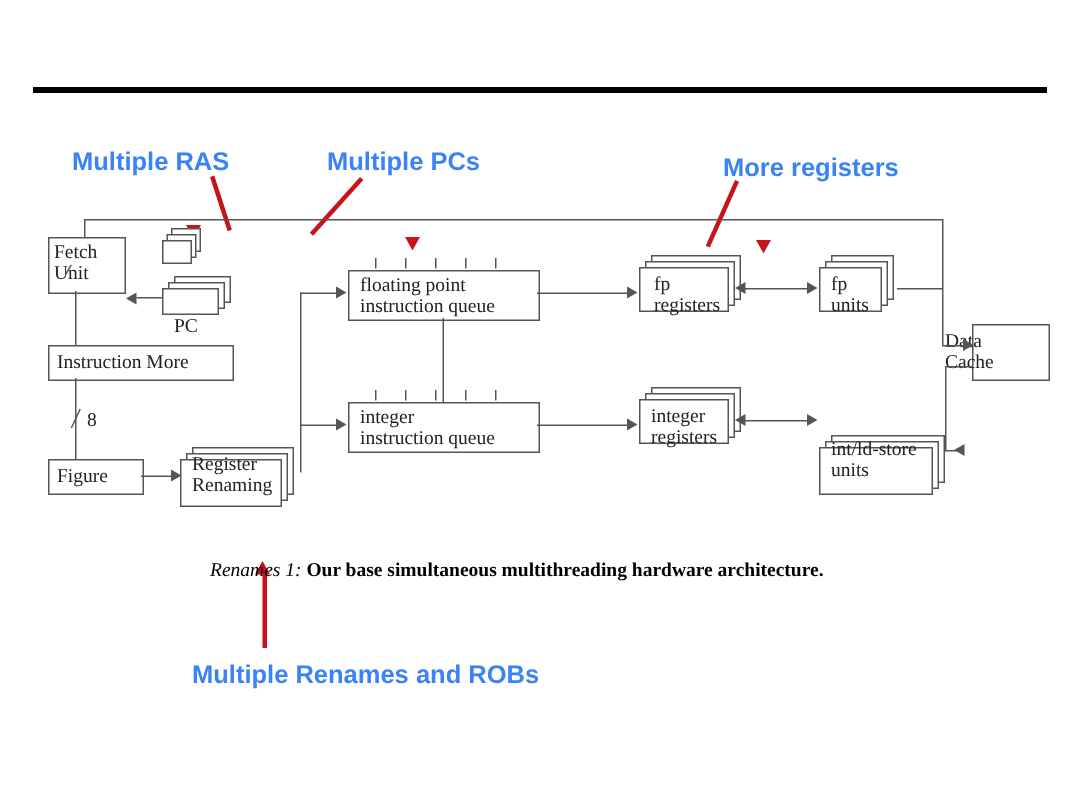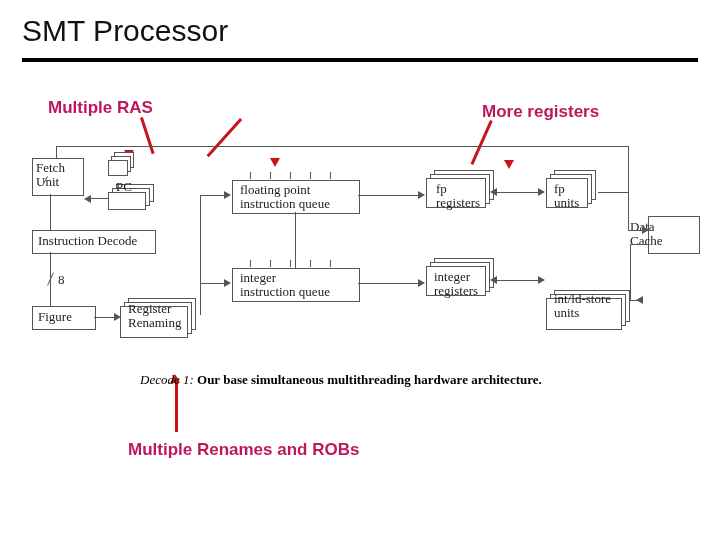--- a/index.html
+++ b/index.html
@@ -1,19 +1,19 @@
 <!DOCTYPE html>
 <html><head>
 <meta charset="utf-8">
 <style>
   html,body{margin:0;padding:0;background:#fff;font-family:Arial,Helvetica,sans-serif}
   .stage{position:relative;width:720px;height:540px}
   .title{position:absolute;left:22px;top:14px;font-size:30px;color:#111}
   .rule{position:absolute;left:22px;top:58px;width:676px;height:4px;background:#000}
-  .label{position:absolute;font-size:17px;font-weight:700;color:#be185d}
+  .label{position:absolute;font-size:17px;font-weight:700;color:#3b82f6}
   .caplabel{position:absolute;font-size:13px;color:#222;line-height:14px}
   .serif{font-family:"Times New Roman",Times,serif}
   .caption{position:absolute;font-family:"Times New Roman",Times,serif;font-size:13px}
   
   .box{position:absolute;border:1px solid #555;background:#fff}
   .stack{position:absolute}
   .stack .b{position:absolute;border:1px solid #555;background:#fff}
   .line{position:absolute;background:#555}
   .arrowR{position:absolute;width:0;height:0;border-top:4px solid transparent;border-bottom:4px solid transparent;border-left:7px solid #555}
   .arrowL{position:absolute;width:0;height:0;border-top:4px solid transparent;border-bottom:4px solid transparent;border-right:7px solid #555}
@@ -22,24 +22,24 @@
   .redline{position:absolute;width:3px;background:#c8131b}
   .redhead{position:absolute;width:0;height:0;border-left:5px solid transparent;border-right:5px solid transparent;border-top:9px solid #c8131b}
   .redheadUp{position:absolute;width:0;height:0;border-left:5px solid transparent;border-right:5px solid transparent;border-bottom:9px solid #c8131b}
   .reddiag{position:absolute;width:3px;background:#c8131b;transform-origin:top left}
   .slash{position:absolute;width:1px;height:14px;background:#555;transform:rotate(25deg)}
 </style>
 </head>
 <body>
 <div class="stage">
 
-  <div class="title">SMT Processor</div>
   <div class="rule"></div>
 
   <div class="label" style="left:48px;top:98px">Multiple RAS</div>
+  <div class="label" style="left:218px;top:98px">Multiple PCs</div>
   <div class="label" style="left:482px;top:102px">More registers</div>
   <div class="label" style="left:128px;top:440px">Multiple Renames and ROBs</div>
 
   <div class="reddiag" style="left:140px;top:118px;height:38px;transform:rotate(-18deg)"></div>
   <div class="redhead" style="left:124px;top:150px"></div>
 
   <div class="reddiag" style="left:240px;top:118px;height:50px;transform:rotate(42deg)"></div>
   <div class="redhead" style="left:270px;top:158px"></div>
 
   <div class="reddiag" style="left:490px;top:120px;height:48px;transform:rotate(24deg)"></div>
@@ -55,26 +55,26 @@
     <div class="b" style="left:6px;top:0;width:18px;height:14px"></div>
     <div class="b" style="left:3px;top:4px;width:18px;height:14px"></div>
     <div class="b" style="left:0;top:8px;width:18px;height:14px"></div>
   </div>
 
   <div class="stack" style="left:108px;top:184px;width:48px;height:26px">
     <div class="b" style="left:8px;top:0;width:36px;height:16px"></div>
     <div class="b" style="left:4px;top:4px;width:36px;height:16px"></div>
     <div class="b" style="left:0;top:8px;width:36px;height:16px"></div>
   </div>
-  <div class="caplabel serif" style="left:116px;top:180px">PC</div>
+  <div class="caplabel serif" style="left:116px;top:210px">PC</div>
   <div class="arrowL" style="left:84px;top:195px"></div>
   <div class="line" style="left:91px;top:198px;width:17px;height:1px"></div>
 
   <div class="box" style="left:32px;top:230px;width:122px;height:22px"></div>
-  <div class="caplabel serif" style="left:38px;top:234px">Instruction Decode</div>
+  <div class="caplabel serif" style="left:38px;top:234px">Instruction More</div>
 
   <div class="line" style="left:50px;top:194px;width:1px;height:36px"></div>
   <div class="line" style="left:45px;top:176px;width:1px;height:8px;transform:rotate(30deg)"></div>
 
   <div class="line" style="left:50px;top:252px;width:1px;height:54px"></div>
   <div class="slash" style="left:50px;top:272px"></div>
   <div class="caplabel serif" style="left:58px;top:273px">8</div>
 
   <div class="box" style="left:32px;top:306px;width:62px;height:22px"></div>
   <div class="caplabel serif" style="left:38px;top:310px">Figure</div>
@@ -164,17 +164,17 @@
   <div class="line" style="left:630px;top:244px;width:1px;height:56px"></div>
   <div class="line" style="left:630px;top:244px;width:18px;height:1px"></div>
   <div class="line" style="left:630px;top:300px;width:8px;height:1px"></div>
   <div class="arrowL" style="left:636px;top:296px"></div>
 
   <div class="line" style="left:56px;top:146px;width:572px;height:1px"></div>
   <div class="line" style="left:628px;top:146px;width:1px;height:46px"></div>
   <div class="line" style="left:56px;top:146px;width:1px;height:12px"></div>
 
   <div class="caption" style="left:140px;top:372px">
-    <span style="font-style:italic">Decode 1:</span>
+    <span style="font-style:italic">Renames 1:</span>
     <span style="font-weight:700">Our base simultaneous multithreading hardware architecture.</span>
   </div>
 
 </div>
 
 </body></html>

